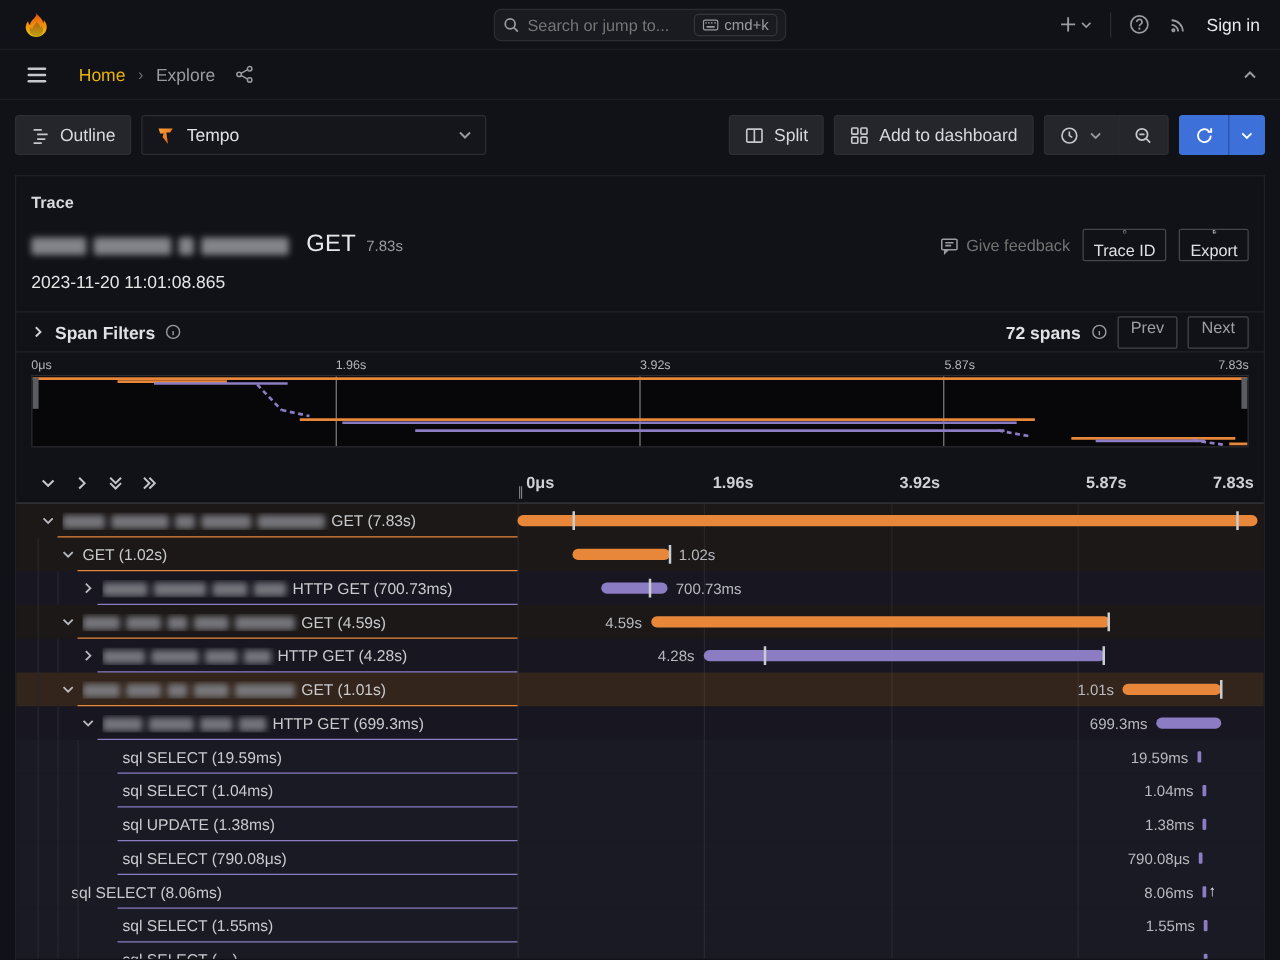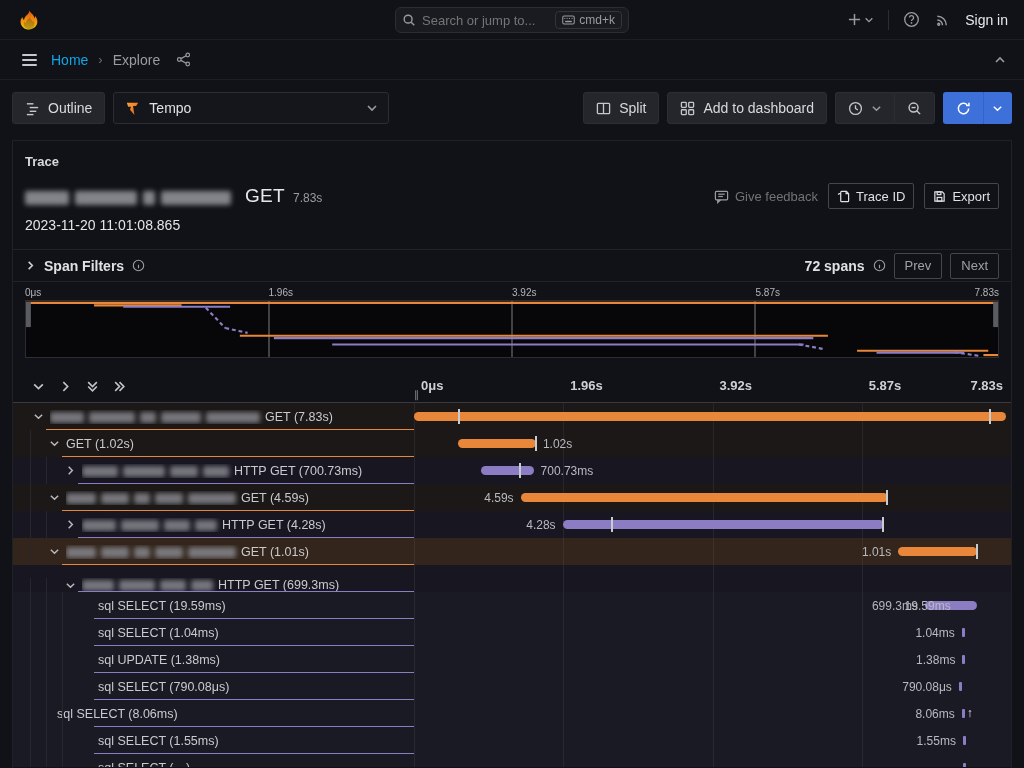--- a/index.html
+++ b/index.html
@@ -21,21 +21,21 @@
   .nav-right { margin-left:auto; display:flex; align-items:center; gap:14px; }
   .nav-icon { color:#9a9ba2; display:flex; align-items:center; gap:2px; cursor:pointer; }
   .nav-divider { width:1px; height:20px; background:#2c2d33; }
   .signin { color:#e8e9ea; font-size:14px; font-weight:500; cursor:pointer; }
 
   
   .crumbbar { height:40px; display:flex; align-items:center; padding:0 18px; gap:10px;
     border-bottom:1px solid #1d1e24; }
   .hamburger { display:flex; flex-direction:column; gap:3px; cursor:pointer; padding:4px; }
   .hamburger div { width:15px; height:2px; background:#c7c8cc; border-radius:1px; }
-  .crumb-home { font-size:14px; color:#0ea5e9; font-weight:500; cursor:pointer; }
+  .crumb-home { font-size:14px; color:#eab308; font-weight:500; margin-left:12px; cursor:pointer; }
   .crumb-sep { color:#6c6e75; font-size:13px; }
   .crumb-explore { font-size:14px; color:#9a9ba2; cursor:pointer; }
   .crumb-up { margin-left:auto; color:#9a9ba2; cursor:pointer; }
 
   
   .toolbar { display:flex; align-items:flex-end; padding:12px 12px 16px; gap:8px; }
   .btn { height:32px; display:inline-flex; align-items:center; gap:8px; padding:0 12px;
     background:#24262c; border:1px solid #2c2e34; border-radius:3px; color:#d8d9da;
     font-size:14px; font-weight:500; cursor:pointer; white-space:nowrap; }
   .ds-picker { height:32px; width:276px; display:flex; align-items:center; gap:8px; padding:0 10px;
@@ -57,21 +57,21 @@
   .trace-title { display:flex; align-items:baseline; gap:8px; }
   .redact { display:inline-block; height:11px; border-radius:2px; background:#85868c;
     filter:blur(2.5px); opacity:.85; margin-right:5px; vertical-align:middle; }
   .redact.big { height:14px; background:#97989e; margin-right:6px; }
   .trace-method { font-size:19px; color:#e6e7e9; letter-spacing:.3px; }
   .trace-dur { font-size:12px; color:#9a9ba2; }
   .trace-actions { margin-left:auto; display:flex; align-items:center; gap:10px; }
   .feedback { display:flex; align-items:center; gap:6px; color:#737373; font-size:13px; cursor:pointer; }
   .mini-btn { height:26px; display:inline-flex; align-items:center; gap:6px; padding:0 8px;
     background:transparent; border:1px solid #44464d; border-radius:2px; color:#e0e1e3;
-    font-size:13px; font-weight:500; cursor:pointer; }
+    font-size:13px; font-weight:500; cursor:pointer;flex-direction:column; }
   .trace-date { padding:8px 12px 0; font-size:14px; color:#e5e5e5; }
 
   
   .spanfilters { margin-top:16px; height:33px; border-top:1px solid #222329; border-bottom:1px solid #222329;
     display:flex; align-items:center; padding:0 12px; gap:8px; }
   .sf-title { font-size:14px; font-weight:600; color:#e0e1e3; }
   .sf-right { margin-left:auto; display:flex; align-items:center; gap:8px; }
   .sf-count { font-size:14px; font-weight:700; color:#e0e1e3; }
   .mini-btn.grey { color:#9fa0a6; padding:0 10px; }
   .icon-info { color:#9a9ba2; display:flex; }
@@ -534,21 +534,21 @@
             <div class="underline" style="left: 49px; background: rgb(232, 135, 58);"></div>
           </div>
           <div class="row-right">
             <div class="bar-area">
               <div class="span-bar" style="left: 81.8%; width: 13.3%; background: rgb(232, 135, 58);"></div>
               <div class="bar-tick" style="left: 94.9%; background: rgb(199, 204, 209);"></div>
               <div class="dur-label" style="right: calc(18.2% + 7px);">1.01s</div>
             </div>
           </div>
         </div>
-        <div class="wf-row" style="background: rgba(140, 124, 196, 0.06); align-items: flex-end;">
+        <div class="wf-row" style="background: rgba(140, 124, 196, 0.06);">
           <div class="row-left">
             <div class="guide" style="left: 17px;"></div>
             <div class="guide" style="left: 33px;"></div>
             <span class="row-chev" style="left: 52px;">
               <svg class="ic" width="11" height="11" viewBox="0 0 12 12" fill="none" stroke="#b9bac0" stroke-width="1.6">
                 <polyline points="2,4 6,8 10,4"></polyline>
               </svg>
             </span>
             <span class="row-label" style="margin-left: 69px;"><span class="redact" style="width: 32px;"></span><span class="redact" style="width: 36px;"></span><span class="redact" style="width: 26px;"></span><span class="redact" style="width: 22px;"></span><span>HTTP GET (699.3ms)</span></span>
             <div class="underline" style="left: 65px; background: rgb(140, 124, 196);"></div>

